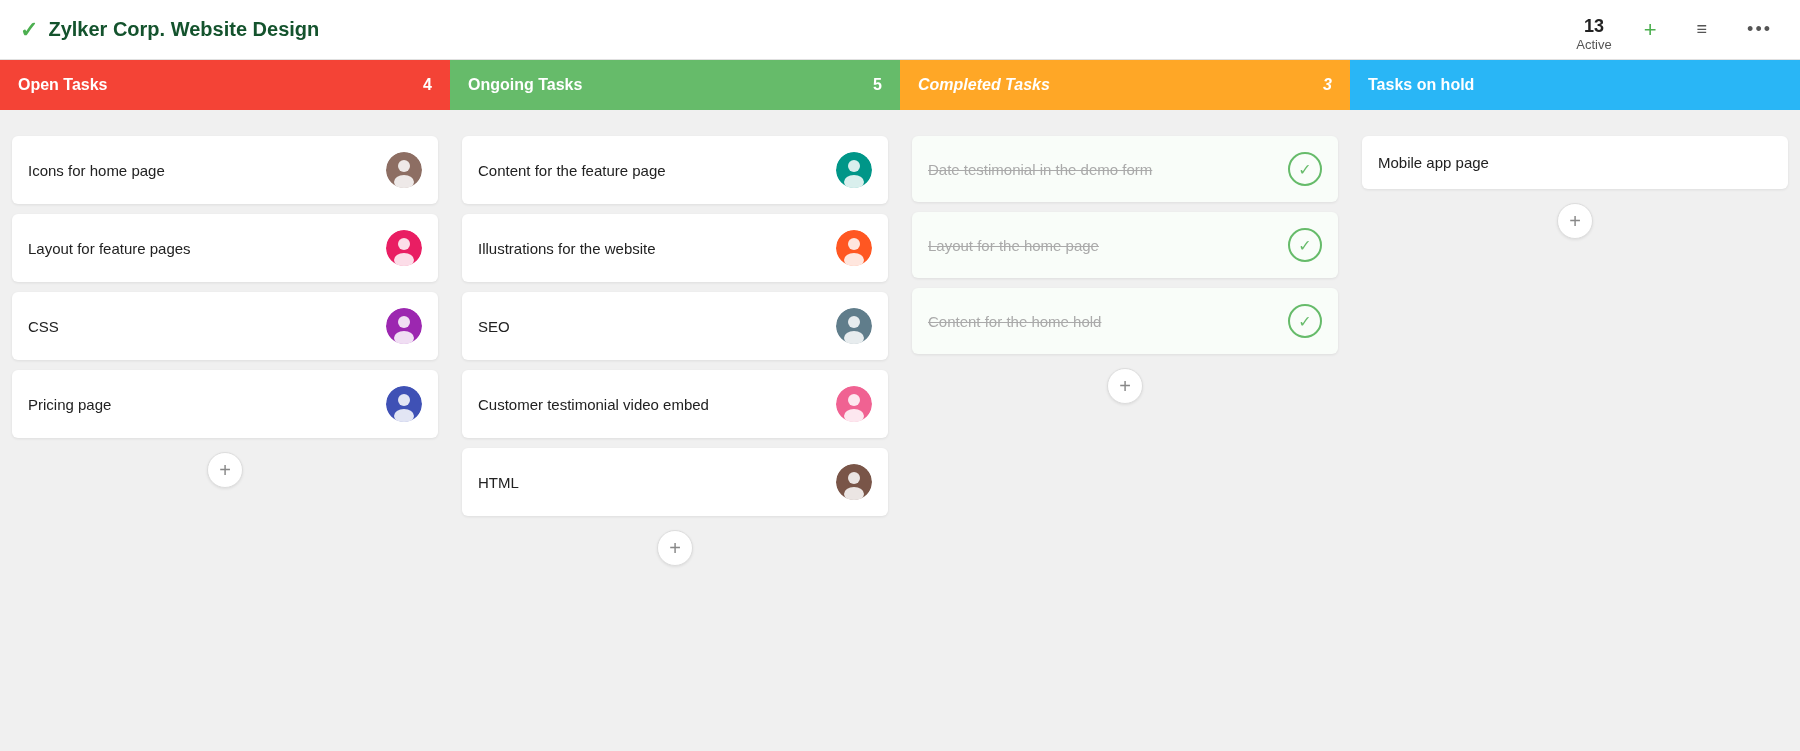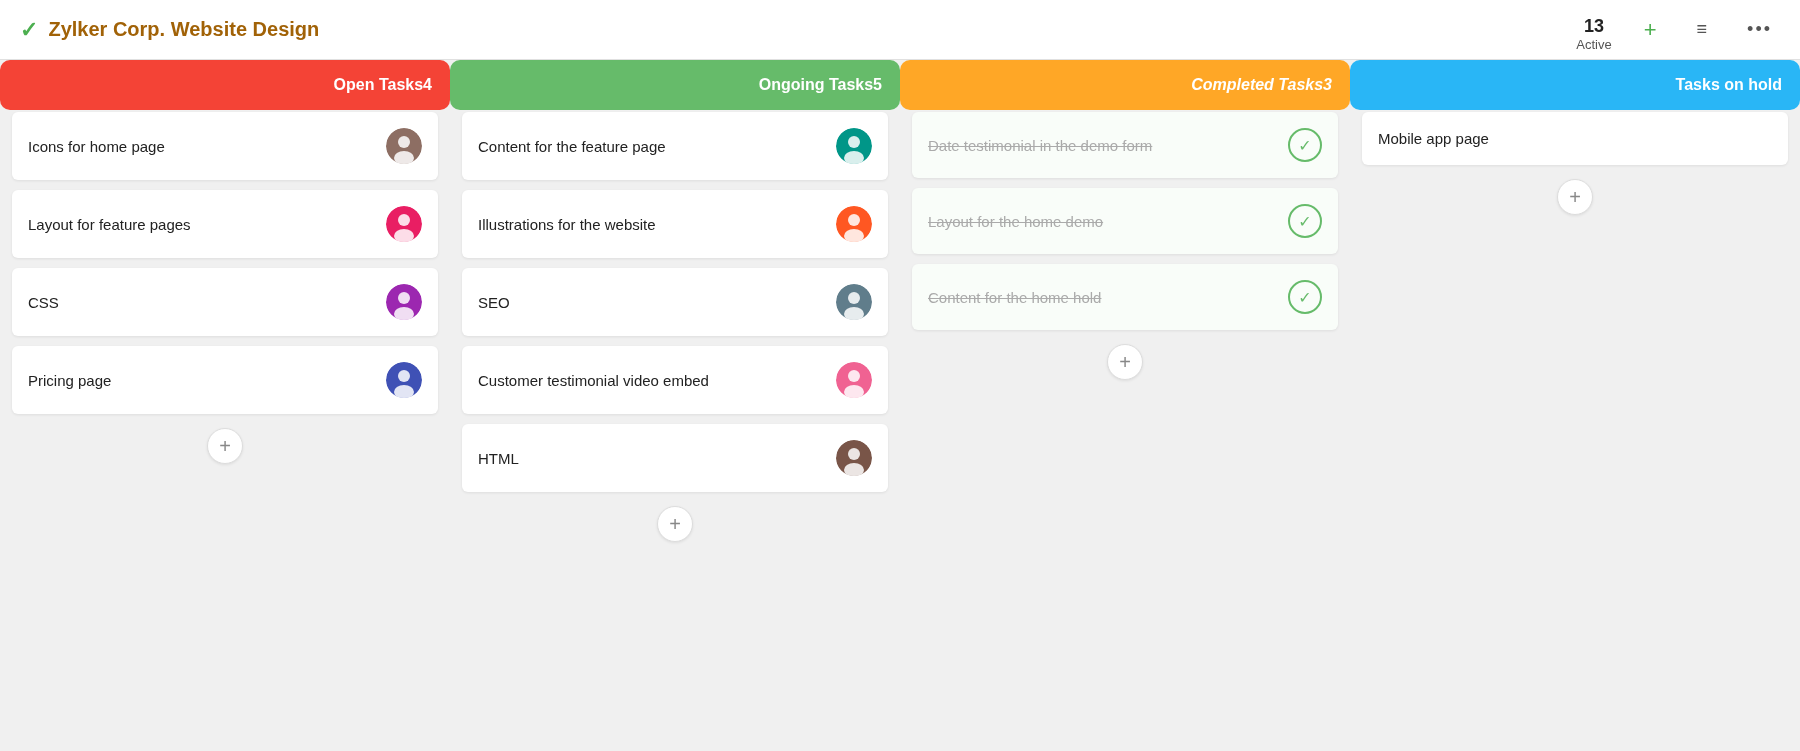--- a/index.html
+++ b/index.html
@@ -27,21 +27,21 @@
       flex: 1;
     }
     .check-icon {
       color: #4CAF50;
       font-size: 22px;
       font-weight: bold;
     }
     .project-name {
       font-size: 20px;
       font-weight: 700;
-      color: #a16207;
+      color: #14532d;
     }
     .header-actions {
       display: flex;
       align-items: center;
       gap: 24px;
     }
     .active-count {
       text-align: center;
       font-size: 13px;
       color: #555;
@@ -81,40 +81,39 @@
     
     .column {
       display: flex;
       flex-direction: column;
       flex: 1;
       min-width: 420px;
     }
     .column-header {
       display: flex;
       align-items: center;
-      justify-content: flex-end;
+      justify-content: space-between;
       padding: 0 18px;
       height: 50px;
       font-weight: 700;
       font-size: 16px;
       color: #fff;
-      border-radius: 10px;
     }
     .column-header .count {
       font-weight: 700;
       font-size: 16px;
     }
     .col-open .column-header { background: #f44336; }
     .col-ongoing .column-header { background: #66BB6A; }
     .col-completed .column-header { background: #FFA726; font-style: italic; }
     .col-hold .column-header { background: #29B6F6; }
 
     .column-body {
       flex: 1;
-      padding: 2px 12px;
+      padding: 26px 12px;
       background: #f0f0f0;
       overflow-y: auto;
       display: flex;
       flex-direction: column;
       gap: 10px;
     }
 
     
     .task-card {
       background: #fff;
@@ -318,21 +317,21 @@
       <div class="column-header">
         <span>Completed Tasks</span>
       <span class="count">3</span>
       </div>
       <div class="column-body">
         <div class="task-card completed">
           <span class="task-label">Date testimonial in the demo form</span>
         <div class="check-circle">✓</div>
         </div>
         <div class="task-card completed">
-          <span class="task-label">Layout for the home demo</span>
+          <span class="task-label">Layout for the home page</span>
         <div class="check-circle">✓</div>
         </div>
         <div class="task-card completed">
           <span class="task-label">Content for the home hold</span>
         <div class="check-circle">✓</div>
         </div>
         <button class="add-btn">+</button>
       </div>
     </div>
     <div class="column col-hold">

